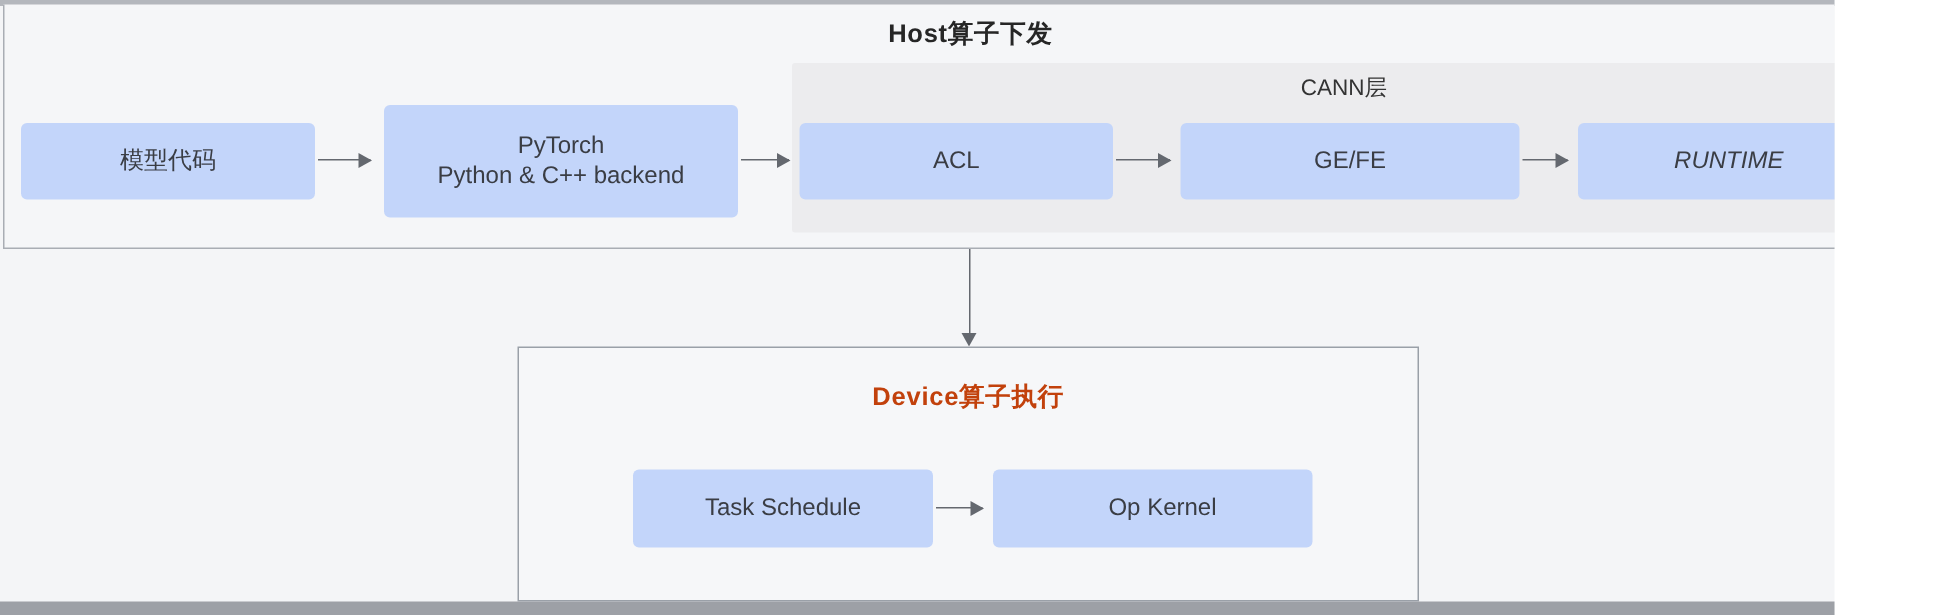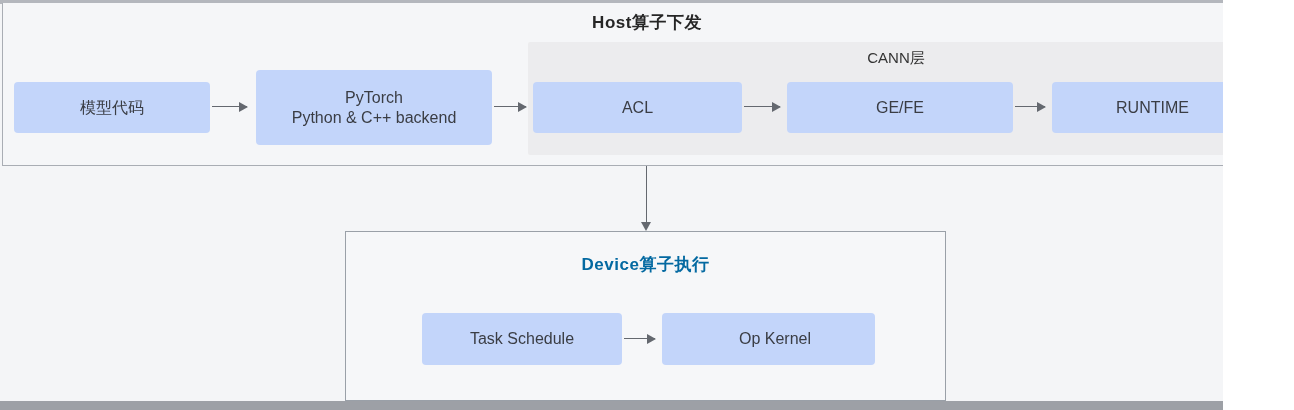--- a/index.html
+++ b/index.html
@@ -70,42 +70,42 @@
     border: 1.5px solid #9aa0a8;
     box-sizing: border-box;
   }
   .device-title {
     position: absolute;
     left: 345px; top: 253px;
     width: 601px;
     text-align: center;
     font-size: 17px;
     font-weight: bold;
-    color: #0369a1;
+    color: #c2410c;
     letter-spacing: 0.5px;
   }
   
   .node {
     position: absolute;
     background: #c3d5fa;
     border-radius: 4px;
     color: #3a3d44;
     font-size: 16px;
     display: flex;
     flex-direction: column;
     align-items: center;
     justify-content: center;
     text-align: center;
     line-height: 1.25;
   }
   .node-model    { left: 14px;   top: 82px;  width: 196px; height: 51px; }
   .node-pytorch  { left: 256px;  top: 70px;  width: 236px; height: 75px; }
   .node-acl      { left: 533px;  top: 82px;  width: 209px; height: 51px; text-align: right; }
   .node-gefe     { left: 787px;  top: 82px;  width: 226px; height: 51px; }
-  .node-runtime  { left: 1052px; top: 82px;  width: 201px; height: 51px; }
+  .node-runtime  { left: 1052px; top: 82px;  width: 201px; height: 51px; font-style: italic; }
   .node-task     { left: 422px;  top: 313px; width: 200px; height: 52px; }
   .node-opkernel { left: 662px;  top: 313px; width: 200px; height: 52px; padding-left: 13px; }
   
   .harrow {
     position: absolute;
     height: 0;
     border-top: 1.5px solid #64686f;
   }
   .harrow::after {
     content: "";

